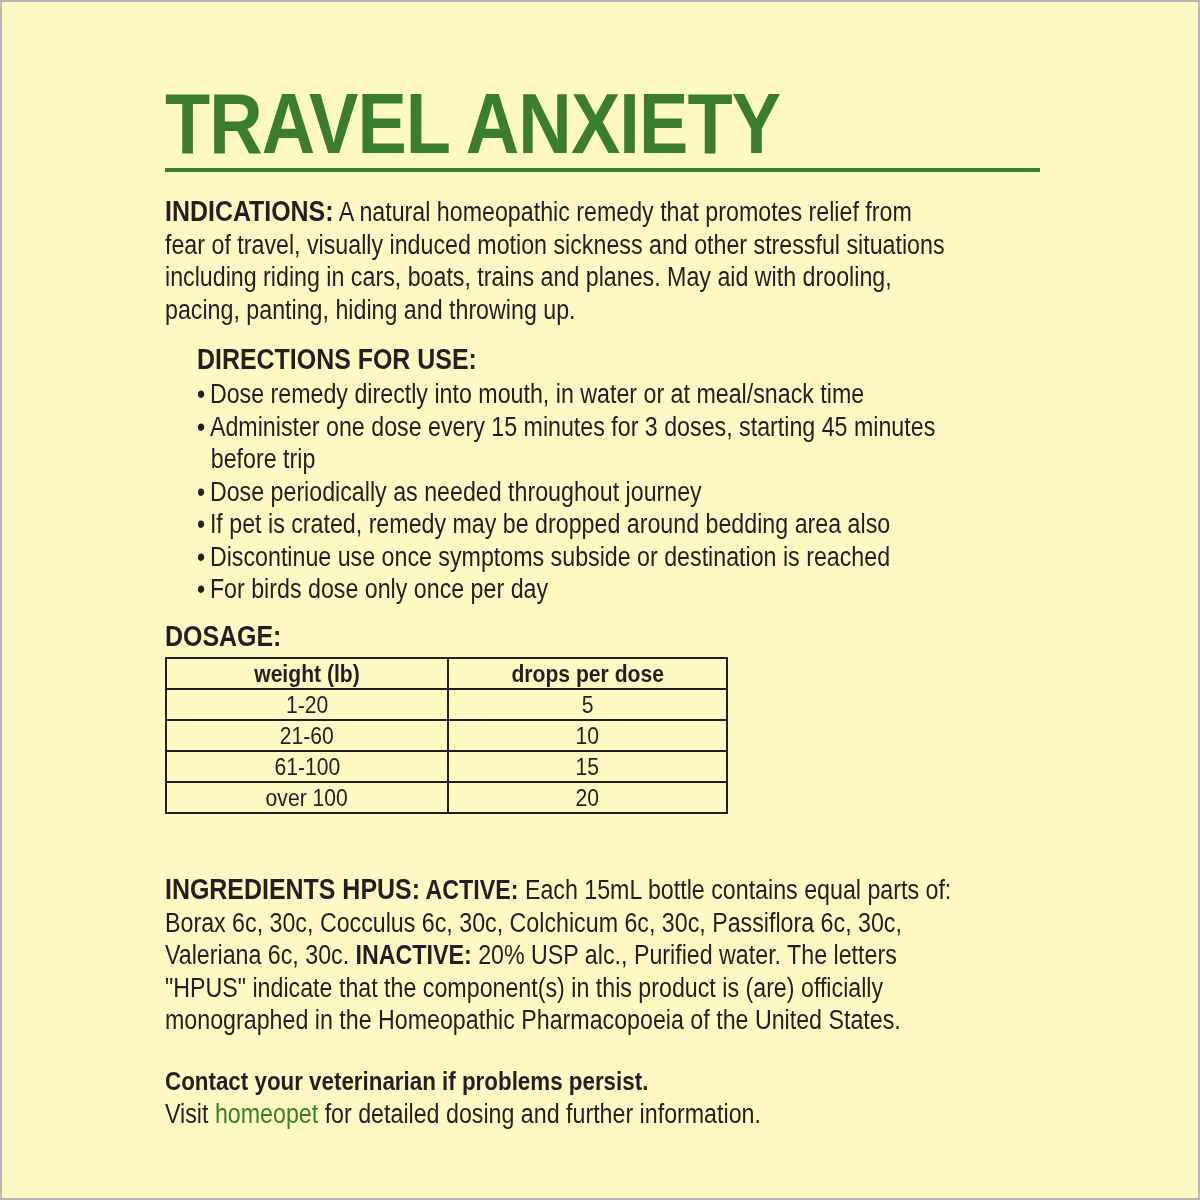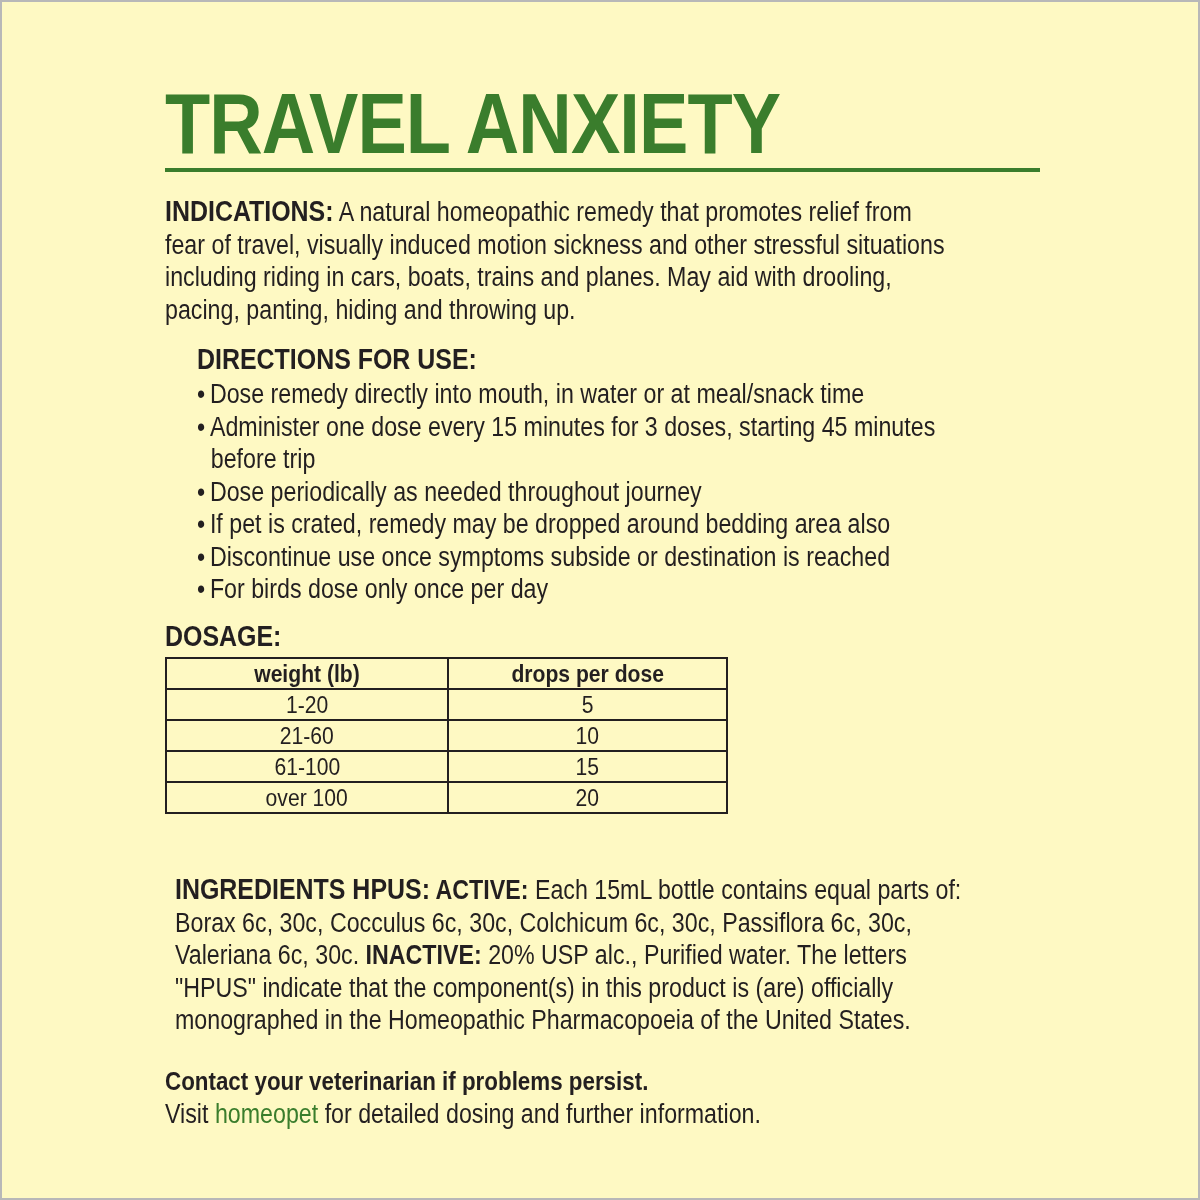--- a/index.html
+++ b/index.html
@@ -39,21 +39,21 @@
       font-family: "Liberation Sans", sans-serif;
       border-radius: 26px;
     }
     table.dose td, table.dose th {
       border: 2px solid #231f20; height: 29px; padding: 0;
       text-align: center; font-size: 24px; white-space: nowrap;
     }
     table.dose th { font-weight: bold; }
     table.dose .c1 { width: 280px; }
     .cell-in { display: inline-block; transform: scaleX(0.88); }
-    .sec-ing { position: absolute; top: 793px; left: 10px; }
+    .sec-ing { position: absolute; top: 793px; left: 0; }
     .sec-ing .sub { font-weight: bold; font-size: 27px; }
     .sec-contact { position: absolute; top: 984px; left: 0; }
     .contact-bold { font-weight: bold; font-size: 26px; display: block; line-height: 34px; }
     .link { color: #3a7d2c; }
   </style>
 </head>
 <body>
 
 <div class="frame">
   <div class="content">

